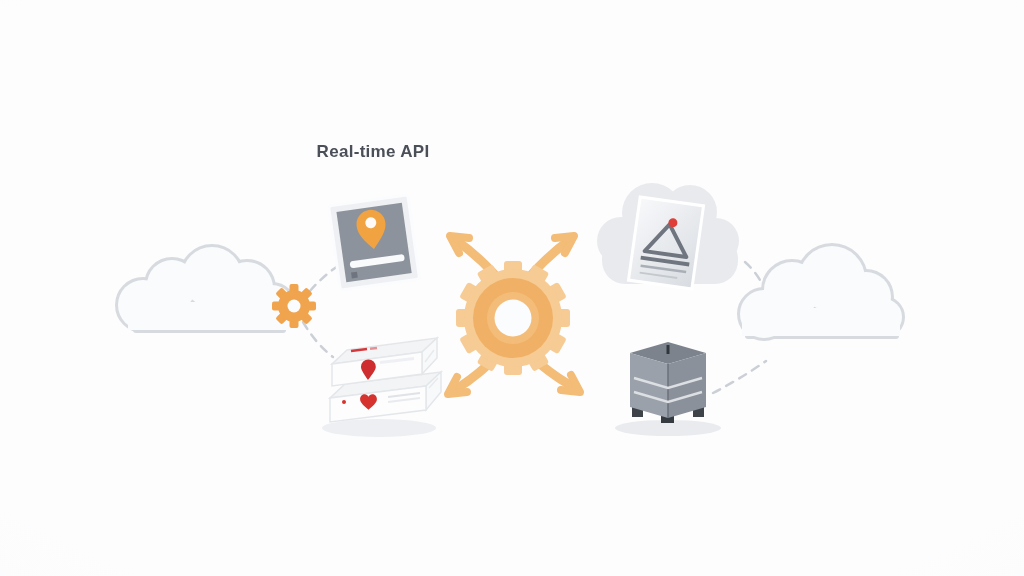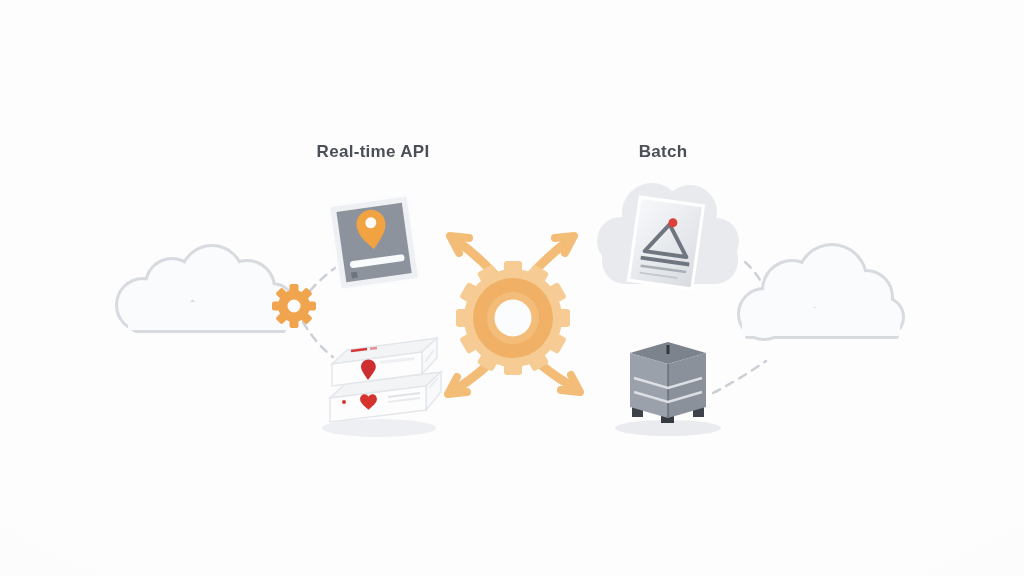--- a/index.html
+++ b/index.html
@@ -23,21 +23,20 @@
   svg.art{position:absolute;left:0;top:0;}
   .cloud-stroke{fill:none;stroke:#d7dbe0;stroke-width:6;stroke-linecap:round;}
   .cloud-fill{fill:#fafbfc;stroke:none;}
 </style>
 </head>
 <body>
 
 <div class="stage">
 
   <div class="label label-realtime">Real-time API</div>
-  <div class="label label-batch">Batch</div>
 
   <svg class="art" width="1024" height="576" viewBox="0 0 1024 576">
     <defs>
       <linearGradient id="cardGrad" x1="0" y1="0" x2="1" y2="1">
         <stop offset="0" stop-color="#f8f9fb"></stop>
         <stop offset="1" stop-color="#d8dce1"></stop>
       </linearGradient>
     </defs>
 
     <g>

